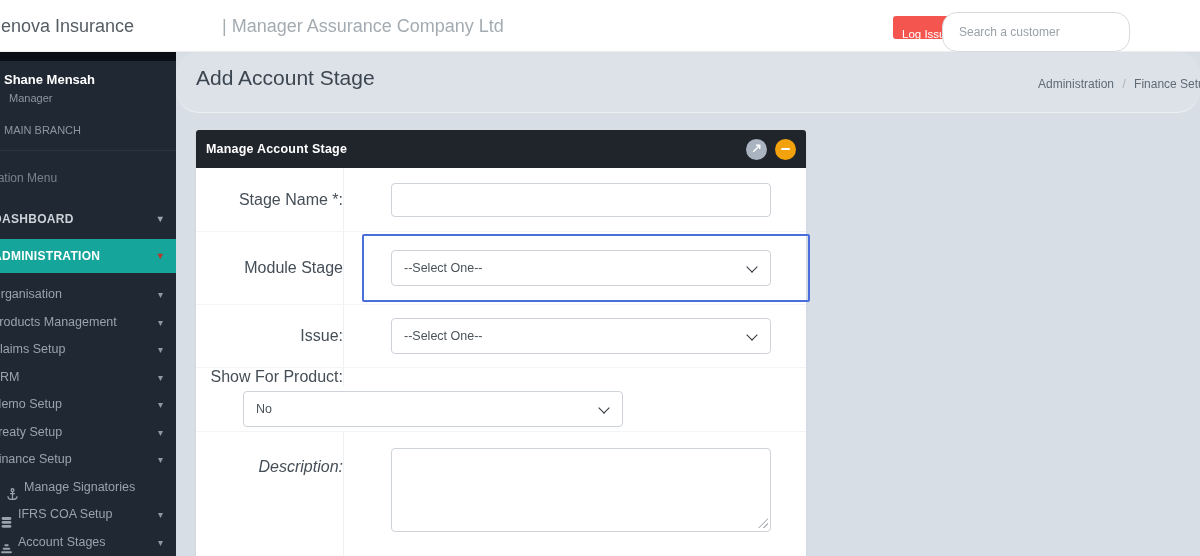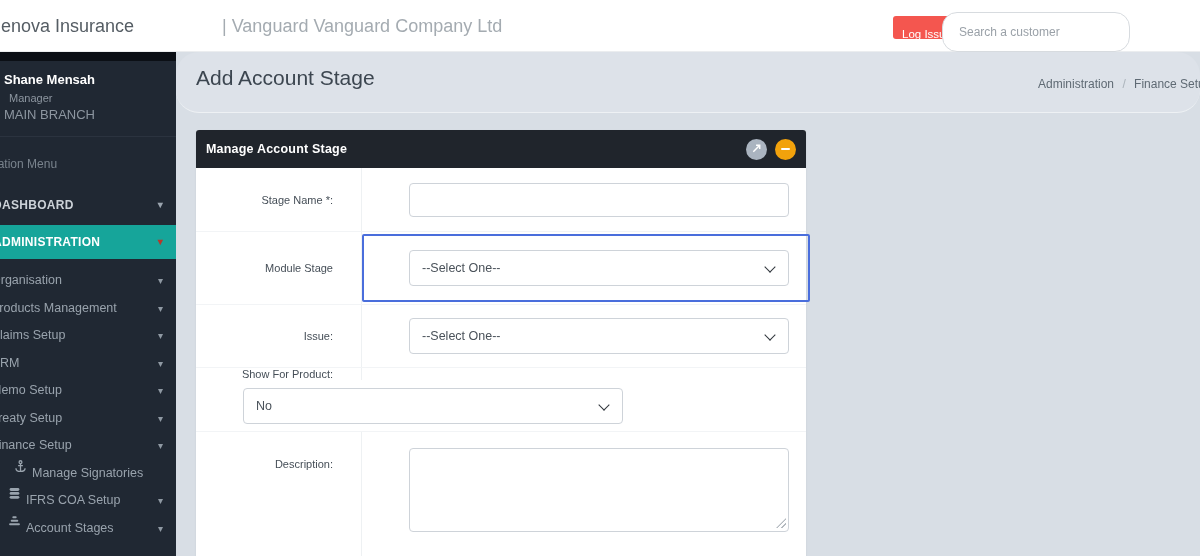--- a/index.html
+++ b/index.html
@@ -39,42 +39,42 @@
 
   
   .sidebar {
     position:absolute; left:0; top:48px; width:176px; bottom:0;
     background:#202833; overflow:hidden; z-index:20;
   }
   .side-topstrip { height:13px; background:#0b0f15; }
   .user-block { padding:11px 4px 0 4px; }
   .user-name { font-size:13px; font-weight:bold; color:#ffffff; white-space:nowrap; }
   .user-role { font-size:11px; color:#8d96a0; margin-top:5px; margin-left:5px; white-space:nowrap; }
-  .user-branch { font-size:13px; color:#8d96a0; margin-top:3px; white-space:nowrap; }
+  .user-branch { font-size:11px; color:#8d96a0; margin-top:20px; white-space:nowrap; }
   .side-divider { border-top:1px solid #2b333f; margin-top:14px; }
   .nav-header { padding:20px 0 6px 0; font-size:12px; color:#79838d; white-space:nowrap; }
   .offh { display:inline-block; margin-left:-33px; }
   .off1 { display:inline-block; margin-left:-7px; }
   .off2 { display:inline-block; margin-left:-9px; }
 
   .nav-l1 {
     position:relative; height:36px; line-height:36px; margin-top:10px;
     font-size:12px; font-weight:bold; color:#ccd2d8; letter-spacing:.3px;
     white-space:nowrap; cursor:pointer;
   }
   .nav-l1.active { background:#16a59a; color:#ffffff; margin-top:2px; height:34px; line-height:34px; }
   .nav-l2 {
     position:relative; height:27.5px; line-height:27.5px;
     font-size:12.5px; color:#99a3ad; white-space:nowrap; cursor:pointer;
   }
   .nav-l2.first { margin-top:8px; }
   .nav-l3 {
-    position:relative; height:27.5px; line-height:27.5px; padding-left:8px;
+    position:relative; height:27.5px; line-height:27.5px; 
     font-size:12.5px; color:#99a3ad; white-space:nowrap; cursor:pointer;
-    display:flex; align-items:flex-start;
+    display:flex; align-items:flex-end;
   }
   .nav-l3 .mi { margin-right:5px; display:inline-flex; }
   .caret {
     position:absolute; right:13px; top:0; font-size:10px; color:#8f99a3;
   }
   .nav-l1 .caret { color:#9aa4ae; }
   .nav-l1.active .caret { color:#b6392c; }
 
   
   .pagehead {
@@ -107,28 +107,28 @@
     display:flex; align-items:center; justify-content:center; cursor:pointer; border:none;
   }
   .circle-gray { background:#aab4c0; }
   .circle-orange { background:#f2a20c; }
   .minus-bar { width:9px; height:2px; background:#ffffff; border-radius:1px; }
 
   
   .frow { position:relative; display:flex; border-bottom:1px solid #f2f4f6; }
   .frow:last-child { border-bottom:none; }
   .flabel {
-    width:166px; border-right:1px solid #eef1f3; flex-shrink:0;
+    width:148px; border-right:1px solid #eef1f3; flex-shrink:0;
     display:flex; align-items:center; justify-content:flex-end;
-    padding-right:28px; font-size:11px; color:#454e57; text-align:right;
+    padding-right:0; font-size:16px; color:#454e57; text-align:right;
   }
   .fctl { flex:1; display:flex; align-items:center; padding-left:47px; }
   .r1 { height:64px; } .r2 { height:73px; } .r3 { height:63px; } .r4 { height:64px;flex-direction:column; }
   .r5 { height:auto; min-height:124px; }
-  .r5 .flabel { align-items:flex-start; padding-top:26px; }
+  .r5 .flabel { align-items:flex-start; padding-top:26px;font-style:italic; }
   .r5 .fctl { align-items:flex-start; padding-top:16px; padding-bottom:24px; }
 
   .txt-input {
     width:380px; height:34px; background:#fff;
     border:1px solid #ced3d9; border-radius:4px; padding:0 10px;
     font-size:12.5px; color:#333; outline:none; font-family:inherit;
   }
   .fake-select {
     width:380px; height:36px; background:#fff; position:relative;
     border:1px solid #ced3d9; border-radius:4px;
@@ -157,21 +157,21 @@
     border:2px solid #4a6edc; border-radius:2px; pointer-events:none; z-index:5;
   }
 </style>
 </head>
 <body>
 
 <div class="topbar">
   <div class="brand-clip">
     <span>Genova Insurance</span>
   </div>
-  <div class="company-title">| Vanguard Vanguard Company Ltd</div>
+  <div class="company-title">| Manager Assurance Company Ltd</div>
   <button class="log-issue-btn">Log Issue</button>
   <input class="search-pill" placeholder="Search a customer" style="">
 </div>
 
 <div class="sidebar">
   <div class="side-topstrip"></div>
 
   <div class="user-block">
     <div class="user-name">Shane Mensah</div>
     <div class="user-role">Manager</div>

